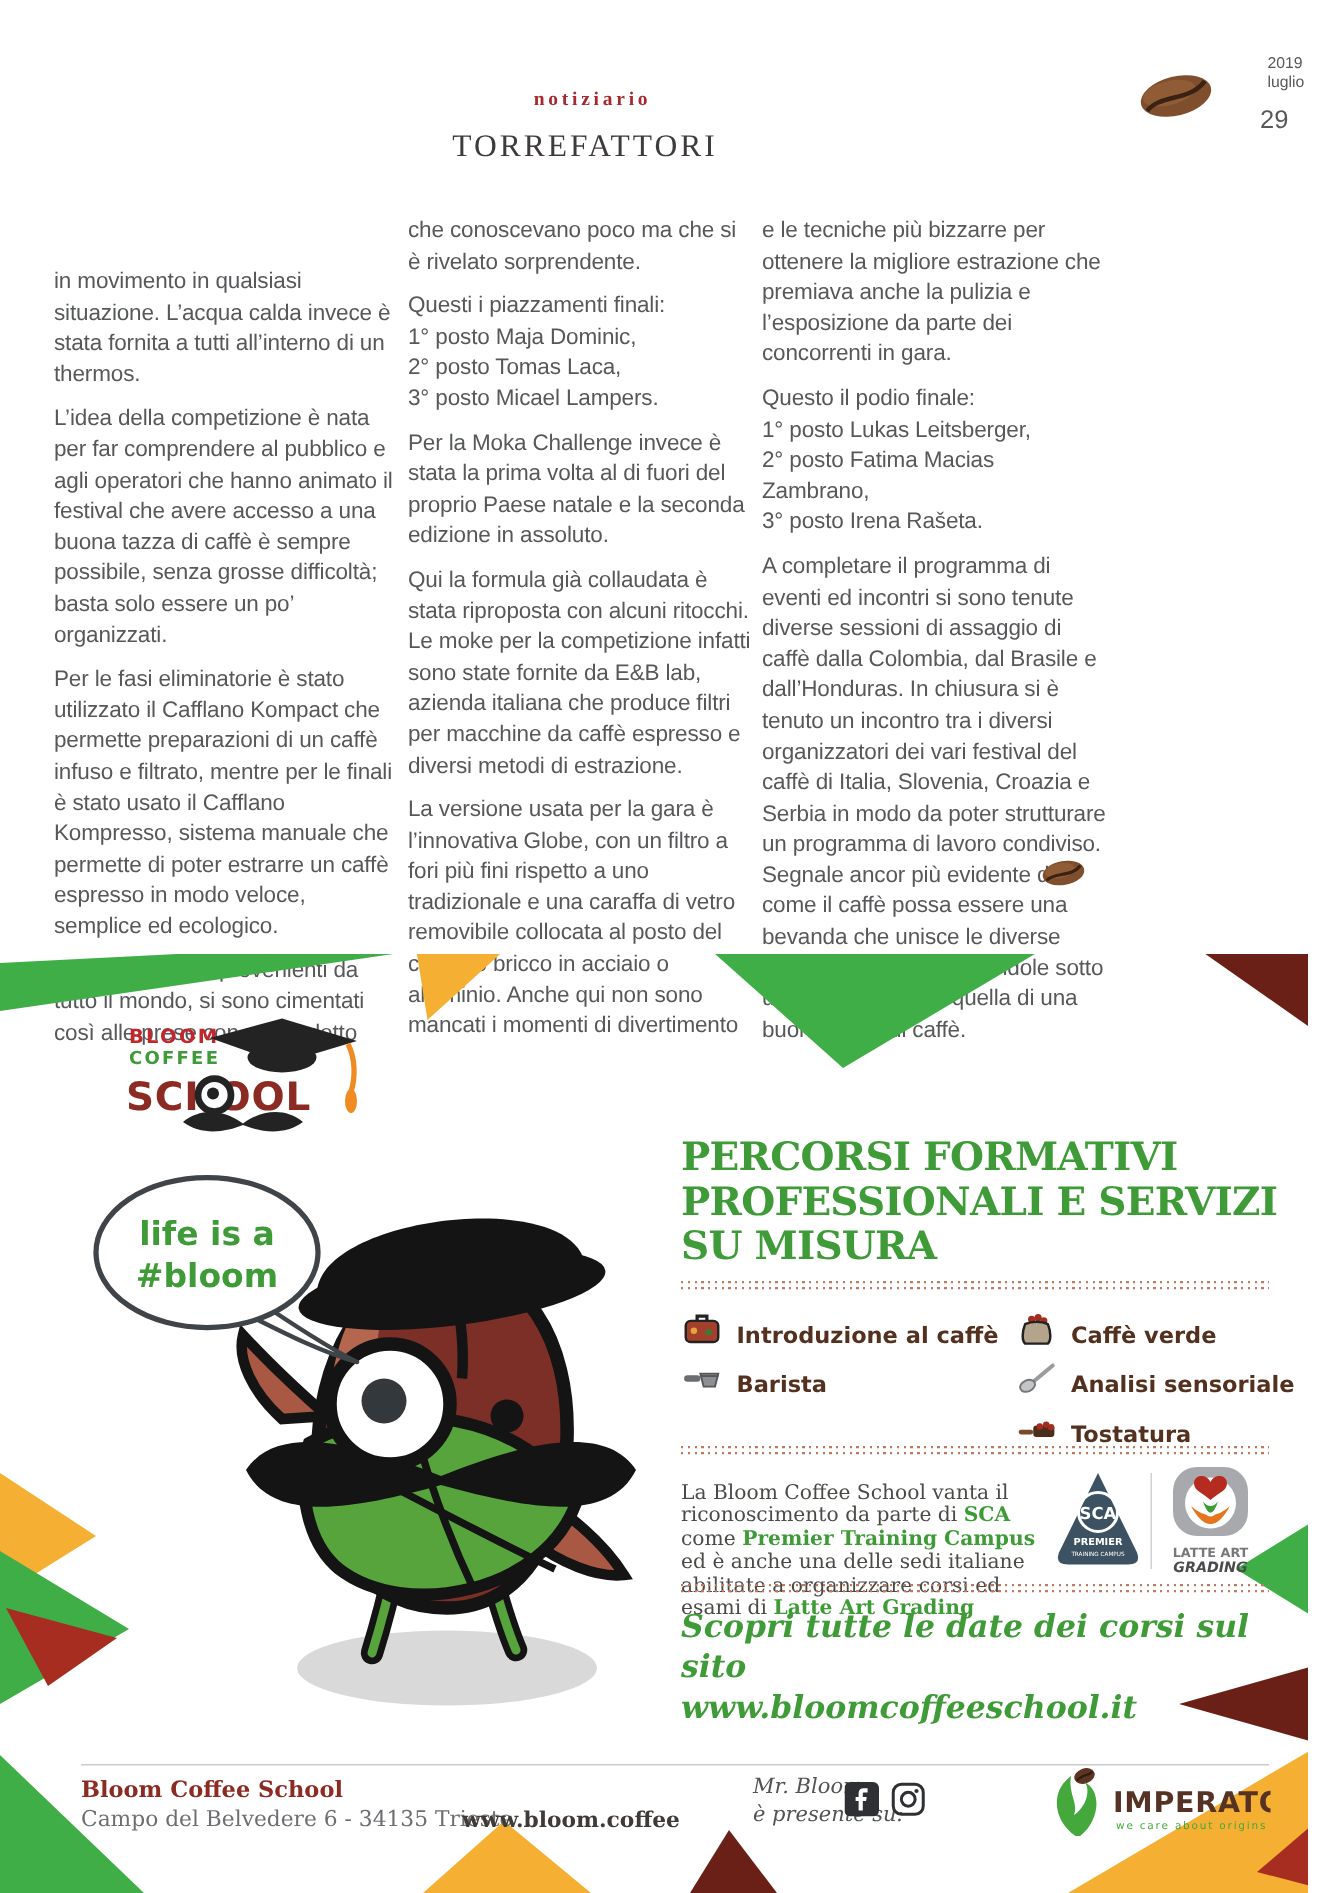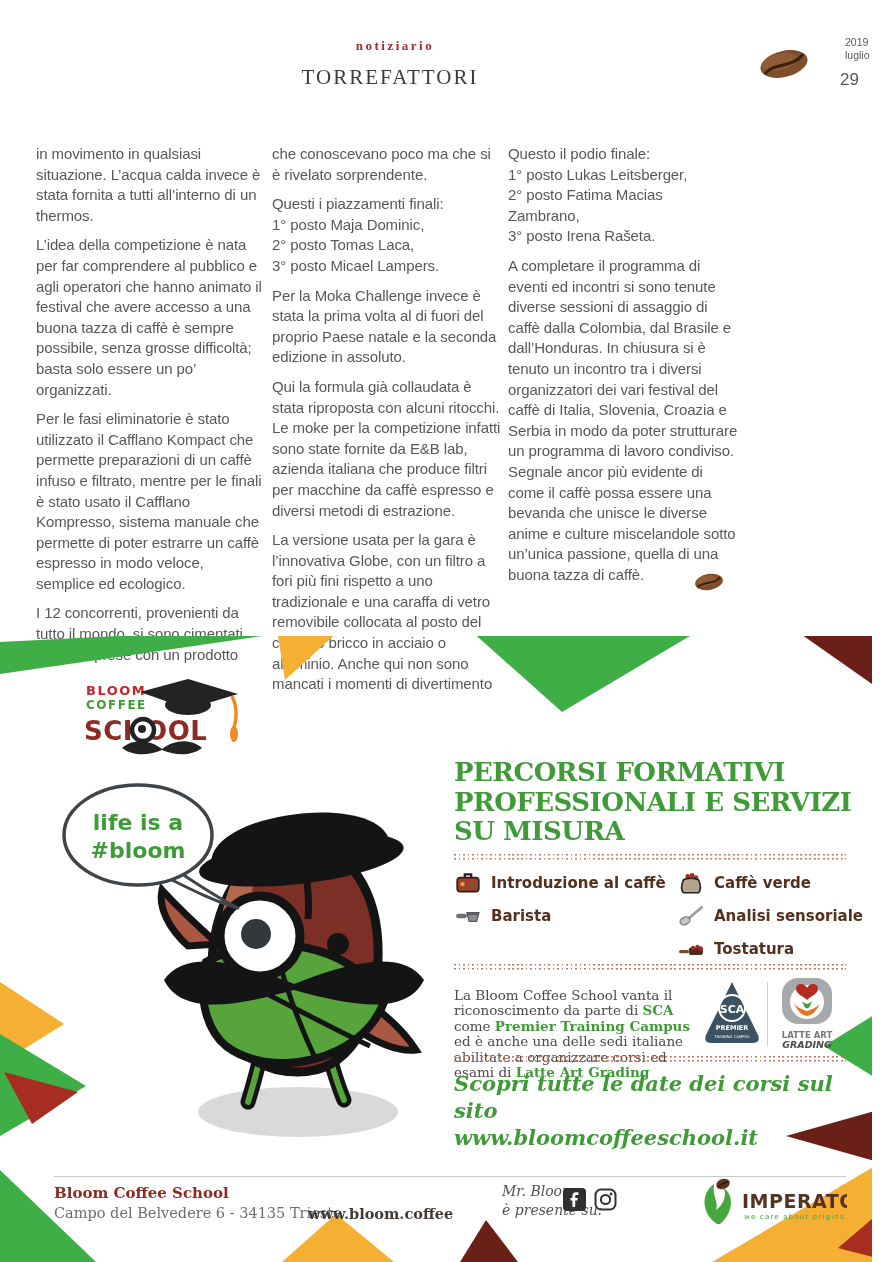--- a/index.html
+++ b/index.html
@@ -2,43 +2,43 @@
 <html><head>
 <meta charset="utf-8">
 <style>
   html,body{margin:0;padding:0;}
   body{width:892px;height:1262px;position:relative;background:#ffffff;overflow:hidden;
        font-family:"Liberation Sans",sans-serif;}
   .abs{position:absolute;}
 
   
   .masthead{left:240px;top:38px;width:300px;text-align:center;font-family:"Liberation Serif",serif;}
-  .masthead .kicker{font-size:13px;font-weight:bold;letter-spacing:2.5px;color:#a6292f;padding-left:10px;}
+  .masthead .kicker{font-size:13px;font-weight:bold;letter-spacing:2.5px;color:#a6292f;padding-left:10px;margin-top:20px;}
   .masthead .title{font-size:21px;letter-spacing:2px;color:#3f3b3c;margin-top:11px;}
   .issue{left:806px;top:36px;font-size:10.5px;line-height:12.5px;color:#57585a;margin-left:39px;}
   .pagenum{left:806px;top:70px;font-size:17px;color:#57585a;margin-left:34px;}
 
   
   .col{top:144px;width:230px;font-size:15px;line-height:20.6px;color:#57585a;letter-spacing:-0.1px;}
   .col p{margin:0 0 9px 0;white-space:pre-line;}
-  .col1{left:36px;} .col2{left:272px;} .col3{left:508px;}
+  .col1{left:36px;margin-top:34px;} .col2{left:272px;} .col3{left:508px;}
 
   
   .ad{left:0;top:636px;width:872px;height:626px;overflow:hidden;text-decoration:underline;}
   .deco{left:0;top:0;}
   .heading{left:454px;top:122px;width:398px;font-family:"DejaVu Serif",serif;font-weight:bold;
            font-size:26px;line-height:29.5px;color:#3f9b37;letter-spacing:-0.5px;white-space:pre-line;}
   .dotrule{height:6px;width:392px;left:454px;
     background-image:repeating-linear-gradient(90deg,#bb7a62 0 1.5px,transparent 1.5px 4.5px),
                      repeating-linear-gradient(90deg,#bb7a62 0 1.5px,transparent 1.5px 4.5px);
     background-size:100% 1.5px,100% 1.5px;background-position:0 0,0 4px;background-repeat:no-repeat,no-repeat;}
   .rule1{top:218px;} .rule2{top:328px;} .rule3{top:420px;}
   .courses{display:flex;flex-direction:column;}
   .courses-left{left:454px;top:230px;} .courses-right{left:677px;top:230px;}
-  .course{display:flex;align-items:center;gap:9px;height:33px;}
+  .course{display:flex;align-items:flex-end;gap:9px;height:33px;}
   .course .lbl{font-family:"DejaVu Sans",sans-serif;font-weight:bold;font-size:15px;color:#54301f;}
   .sca-para{left:454px;top:338px;width:250px;font-family:"DejaVu Serif",serif;font-size:13.5px;
             line-height:15.5px;color:#4c4a47;}
   .sca-para .hl{color:#3f9b37;font-weight:bold;}
   .vdiv{left:767px;top:346px;width:1px;height:64px;background:#cfd1d2;}
   .tagline{left:454px;top:434px;font-family:"DejaVu Serif",serif;font-weight:bold;font-style:italic;
            font-size:21px;line-height:27px;color:#3f9b37;white-space:pre-line;}
 
   
   .footline{left:54px;top:540px;width:792px;height:1px;background:#c9cacc;}
@@ -78,20 +78,21 @@
     <p>che conoscevano poco ma che si è rivelato sorprendente.</p>
     <p>Questi i piazzamenti finali:
 1° posto Maja Dominic,
 2° posto Tomas Laca,
 3° posto Micael Lampers.</p>
     <p>Per la Moka Challenge invece è stata la prima volta al di fuori del proprio Paese natale e la seconda edizione in assoluto.</p>
     <p>Qui la formula già collaudata è stata riproposta con alcuni ritocchi. Le moke per la competizione infatti sono state fornite da E&amp;B lab, azienda italiana che produce filtri per macchine da caffè espresso e diversi metodi di estrazione.</p>
     <p>La versione usata per la gara è l’innovativa Globe, con un filtro a fori più fini rispetto a uno tradizionale e una caraffa di vetro removibile collocata al posto del classico bricco in acciaio o alluminio. Anche qui non sono mancati i momenti di divertimento</p>
   </div>
 <div class="abs col col3">
+    <p>e le tecniche più bizzarre per ottenere la migliore estrazione che premiava anche la pulizia e l’esposizione da parte dei concorrenti in gara.</p>
     <p>Questo il podio finale:
 1° posto Lukas Leitsberger,
 2° posto Fatima Macias Zambrano,
 3° posto Irena Rašeta.</p>
     <p>A completare il programma di eventi ed incontri si sono tenute diverse sessioni di assaggio di caffè dalla Colombia, dal Brasile e dall’Honduras. In chiusura si è tenuto un incontro tra i diversi organizzatori dei vari festival del caffè di Italia, Slovenia, Croazia e Serbia in modo da poter strutturare un programma di lavoro condiviso. Segnale ancor più evidente di come il caffè possa essere una bevanda che unisce le diverse anime e culture miscelandole sotto un’unica passione, quella di una buona tazza di caffè.</p>
   </div>
 
 <svg class="abs" style="left:694px;top:572px;transform:rotate(-10deg);" width="30" height="20" viewBox="0 0 30 20">
   <ellipse cx="15" cy="10" rx="14" ry="8" fill="#7f4e2c"></ellipse>
   <ellipse cx="13" cy="8" rx="10" ry="5" fill="#96633a" opacity="0.7"></ellipse>

